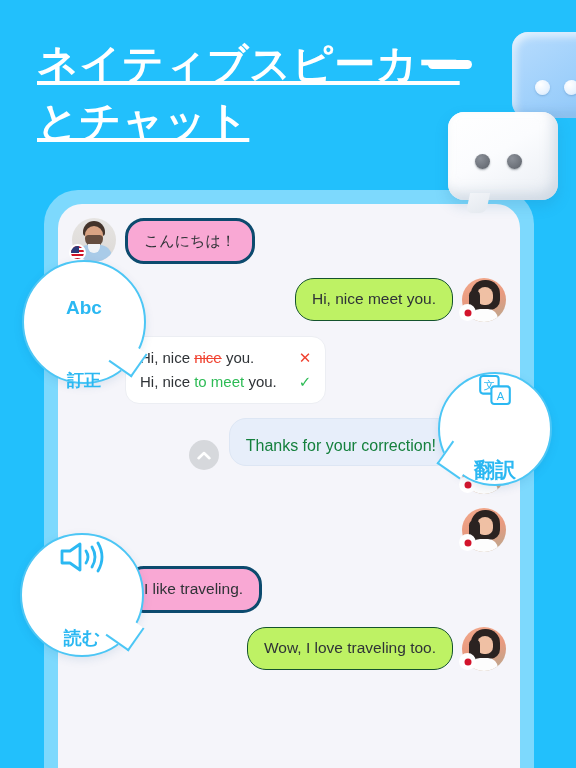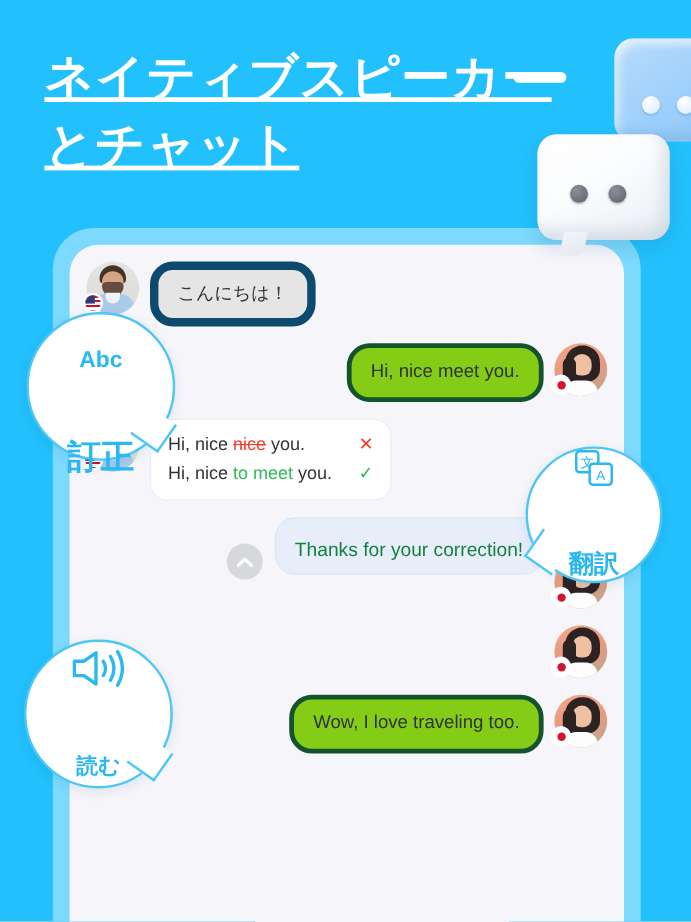--- a/index.html
+++ b/index.html
@@ -220,27 +220,27 @@
   .bubble {
     max-width: 300px;
     padding: 10px 16px;
     border-radius: 19px;
     font-size: 15.5px;
     line-height: 1.35;
     color: #2f3337;
     box-sizing: border-box;
   }
   .bubble.in {
-    background: #e5e5e5;
-    border: 7px solid #0c4a6e;
+    background: #f9a8d4;
+    border: 3px solid #0c4a6e;
     margin-left: 9px;
   }
   .bubble.out {
-    background: #84cc16;
-    border: 4px solid #14532d;
+    background: #bef264;
+    border: 1px solid #14532d;
     margin-right: 9px;
   }
   .bubble.jp { font-size: 15px; }
 
   
   .corr {
     background: #ffffff;
     border: 1px solid #eceef3;
     border-radius: 14px;
     margin-left: 9px;
@@ -431,20 +431,33 @@
           <div class="face">
             <span class="hair"></span>
               <span class="skin"></span>
             <span class="hair2"></span>
               <span class="body"></span>
           </div>
           <span class="flag flag-jp"></span>
         </div>
       </div>
 
+      <div class="row left">
+        <div class="avatar av-m">
+          <div class="face">
+            <span class="hair"></span>
+              <span class="skin"></span>
+            <span class="beard"></span>
+              <span class="body"></span>
+              <span class="collar"></span>
+          </div>
+          <span class="flag flag-us"></span>
+        </div>
+        <div class="bubble in">I like traveling.</div>
+      </div>
 
       <div class="row right">
         <div class="bubble out">Wow, I love traveling too.</div>
         <div class="avatar av-f">
           <div class="face">
             <span class="hair"></span>
               <span class="skin"></span>
             <span class="hair2"></span>
               <span class="body"></span>
           </div>
@@ -455,21 +468,21 @@
     </div>
   </div>
 </div>
 
 <div class="badge" id="badge-correct">
   <span class="tail"></span>
   <svg width="40" height="20" viewBox="0 0 40 20" style="position:relative;z-index:1">
     <path d="M8 4 L19 15 L31 3" fill="none" stroke="#2bb8f2" stroke-width="3" stroke-linecap="round" stroke-linejoin="round"></path>
   </svg>
   <span class="b-label" style="position:relative;z-index:1;font-size:19px;margin-top:-2px">Abc</span>
-  <span class="b-label" style="position:relative;z-index:1;font-size:28px;margin-top:3px">訂正</span>
+  <span class="b-label" style="position:relative;z-index:1;font-size:17px;margin-top:3px">訂正</span>
 </div>
 
 <div class="badge" id="badge-translate">
   <span class="tail"></span>
   <svg width="42" height="40" viewBox="0 0 42 40" style="position:relative;z-index:1">
     <rect x="2.5" y="2.5" width="23" height="22" rx="3.5" fill="none" stroke="#2bb8f2" stroke-width="2.6"></rect>
     <text x="14" y="19" font-family="'DejaVu Sans',sans-serif" font-size="14" fill="#2bb8f2" text-anchor="middle">文</text>
     <rect x="16.5" y="15.5" width="23" height="22" rx="3.5" fill="#ffffff" stroke="#2bb8f2" stroke-width="2.6"></rect>
     <text x="28" y="32" font-family="'Liberation Sans',sans-serif" font-size="14" fill="#2bb8f2" text-anchor="middle">A</text>
   </svg>

